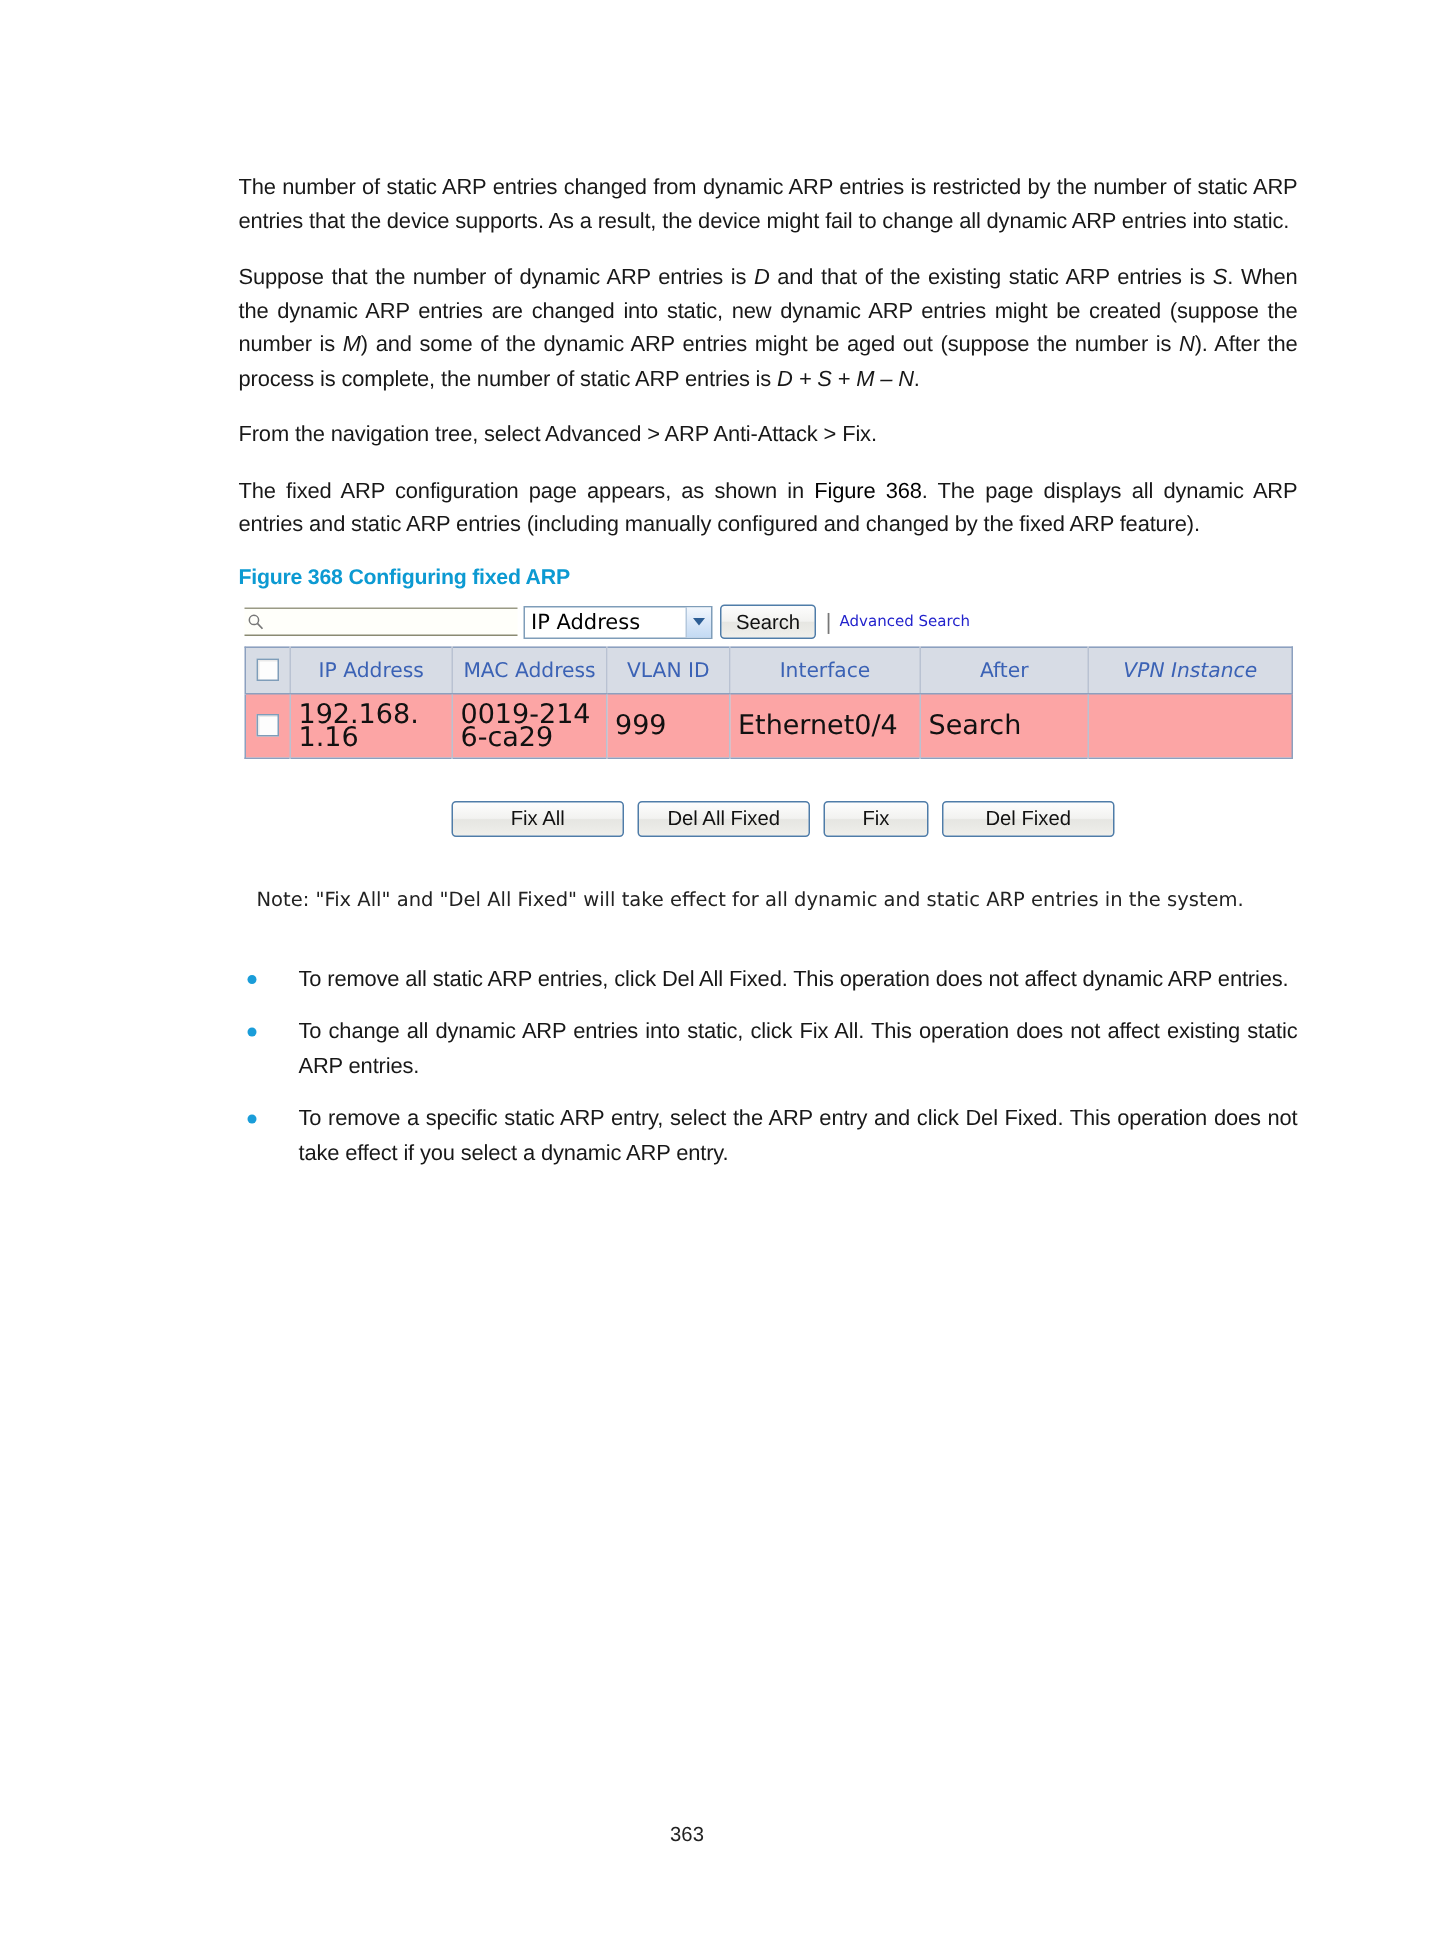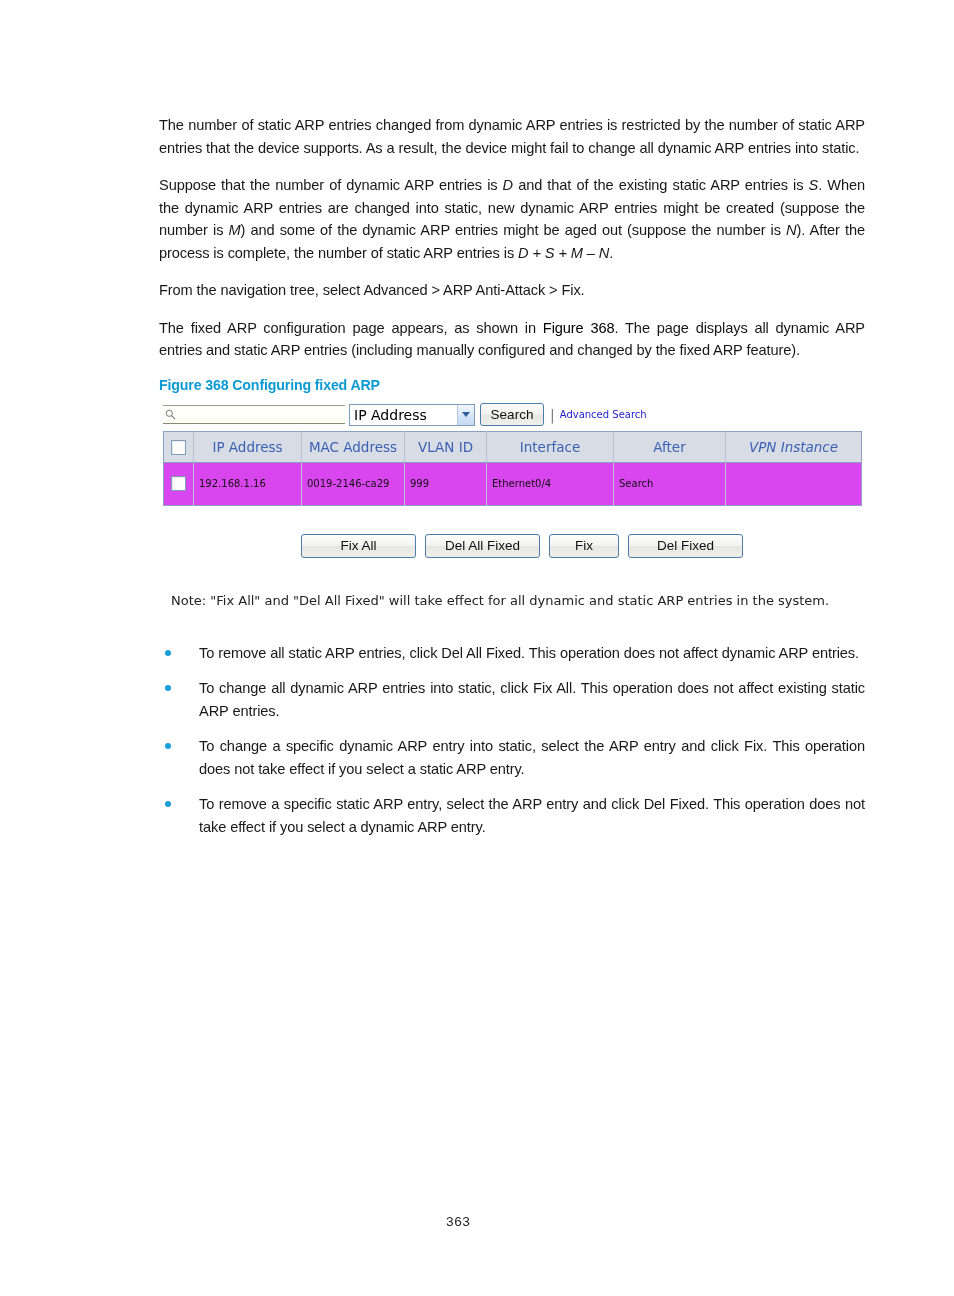--- a/index.html
+++ b/index.html
@@ -174,23 +174,23 @@
     font-size: 13.5px;
     height: 30px;
     border-right: 1px solid #b9c2d2;
     border-bottom: 1px solid #8ca0bf;
     text-align: center;
     padding: 0 2px;
     white-space: nowrap;
   }
   .arp-table th:last-child { border-right: none; font-style: italic; }
   .arp-table td {
-    background: #d946ef;
+    background: #fca5a5;
     color: #111;
-    font-size: 10px;
+    font-size: 18px;
     height: 38px;
     border-right: 1px solid #b9c2d2;
     text-align: left;
     padding: 2px 5px;
     vertical-align: middle;
     word-break: break-all;
     line-height: 15px;
   }
   .arp-table td:last-child { border-right: none; }
   .arp-table th.cb-col, .arp-table td.cb-col {
@@ -261,21 +261,21 @@
   }
 
   .page-number {
     position: absolute;
     left: 0;
     top: 1199px;
     width: 916px;
     text-align: center;
     font-size: 13.5px;
     color: #222;
-    font-family: Liberation Mono, monospace;
+    font-family: Liberation Sans, sans-serif;
   }
 </style>
 </head>
 <body>
 
 <div class="page">
   <div class="content">
 
     <p class="body-text"><span>The number of static ARP entries changed from dynamic ARP entries is restricted by the number of static ARP entries that the device supports. As a result, the device might fail to change all dynamic ARP entries into static.</span></p>
     <p class="body-text"><span>Suppose that the number of dynamic ARP entries is </span><span class="ital">D</span><span> and that of the existing static ARP entries is </span><span class="ital">S</span><span>. When the dynamic ARP entries are changed into static, new dynamic ARP entries might be created (suppose the number is </span><span class="ital">M</span><span>) and some of the dynamic ARP entries might be aged out (suppose the number is </span><span class="ital">N</span><span>). After the process is complete, the number of static ARP entries is </span><span class="ital">D + S + M – N</span><span>.</span></p>
@@ -353,20 +353,19 @@
         <div class="btn w-fix">Fix</div>
         <div class="btn w-delfixed">Del Fixed</div>
       </div>
 
       <div class="note">Note: "Fix All" and "Del All Fixed" will take effect for all dynamic and static ARP entries in the system.</div>
     </div>
 
     <ul class="bullets">
       <li><span class="dot"></span><span>To remove all static ARP entries, click </span><span class="bold">Del All Fixed</span><span>. This operation does not affect dynamic ARP entries.</span></li>
       <li><span class="dot"></span><span>To change all dynamic ARP entries into static, click </span><span class="bold">Fix All</span><span>. This operation does not affect existing static ARP entries.</span></li>
-      <li><span class="dot"></span><span>To change a specific dynamic ARP entry into static, select the ARP entry and click </span><span class="bold">Fix</span><span>. This operation does not take effect if you select a static ARP entry.</span></li>
       <li><span class="dot"></span><span>To remove a specific static ARP entry, select the ARP entry and click </span><span class="bold">Del Fixed</span><span>. This operation does not take effect if you select a dynamic ARP entry.</span></li>
     </ul>
 
   </div>
 
   <div class="page-number">363</div>
 </div>
 
 </body></html>

